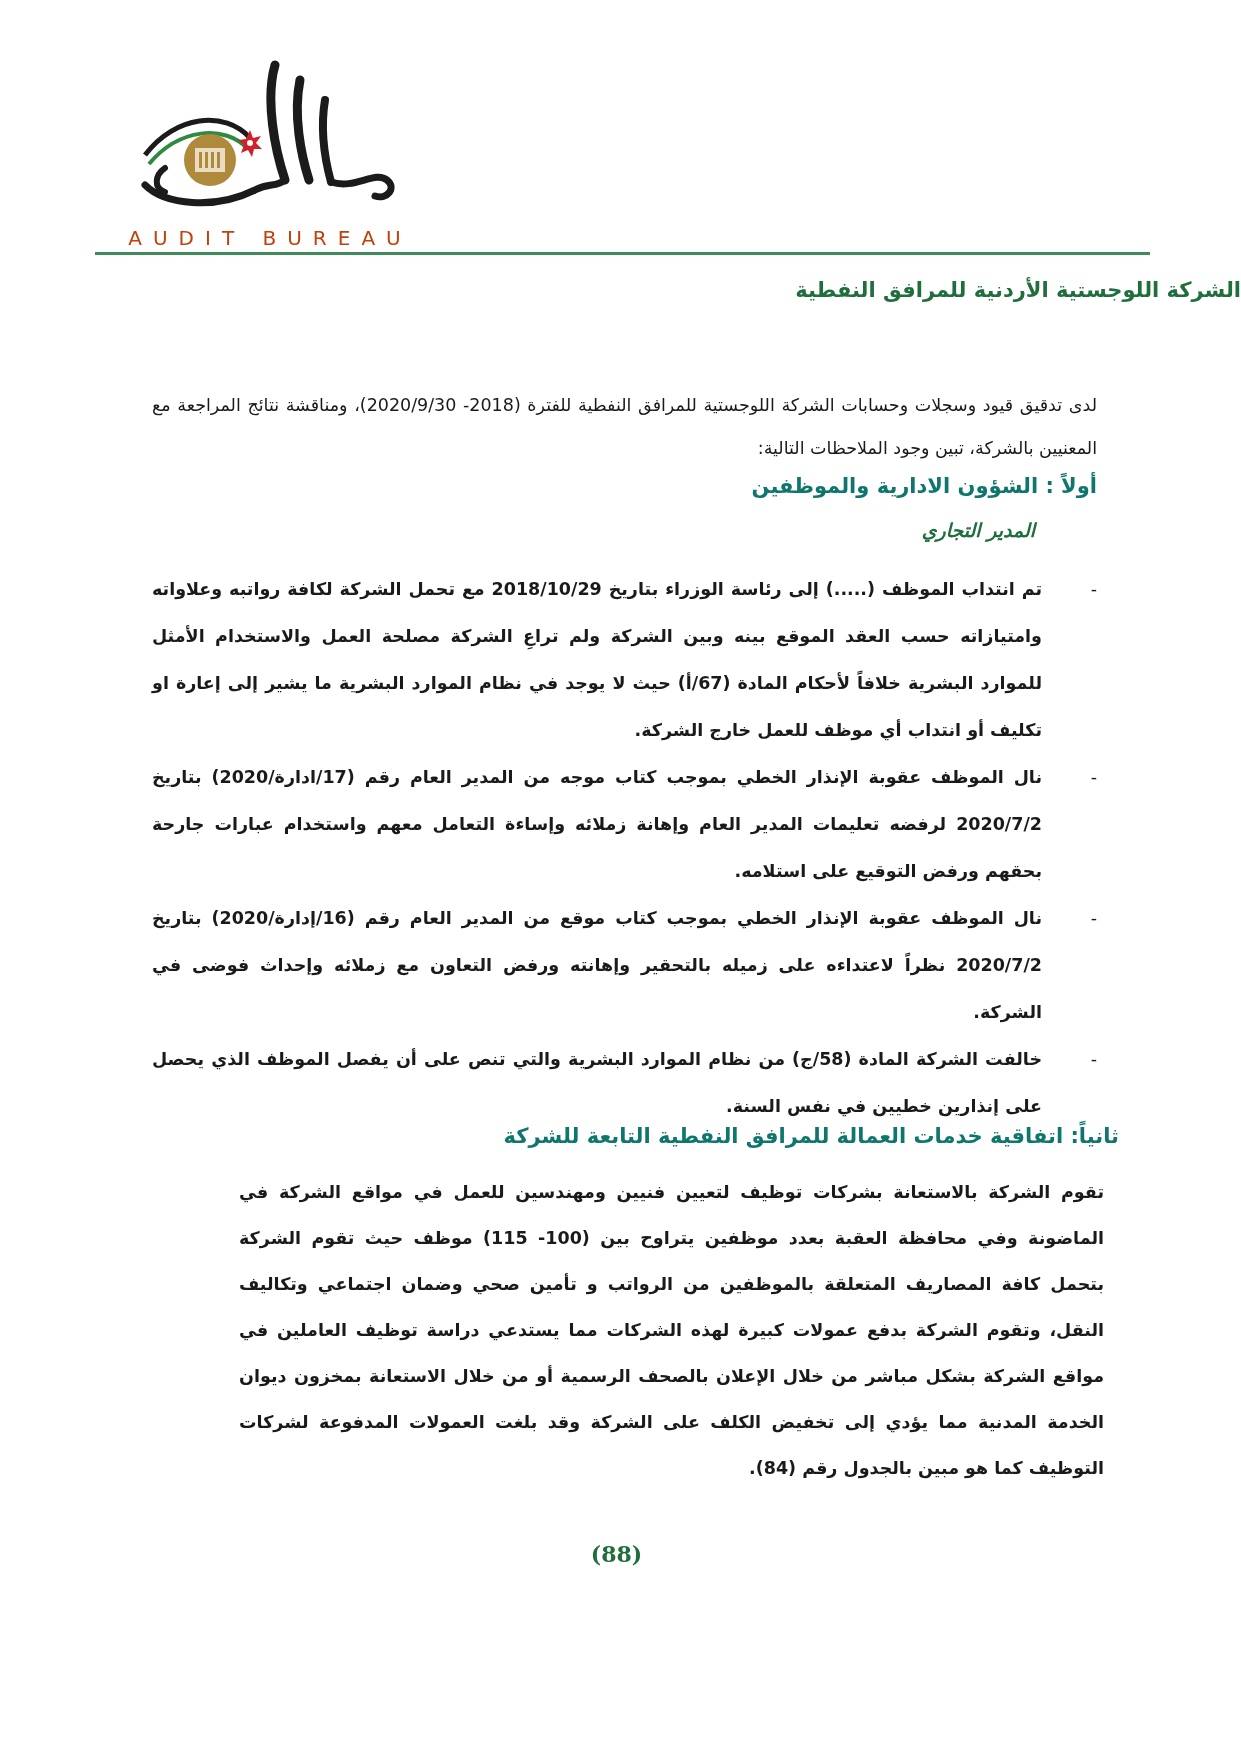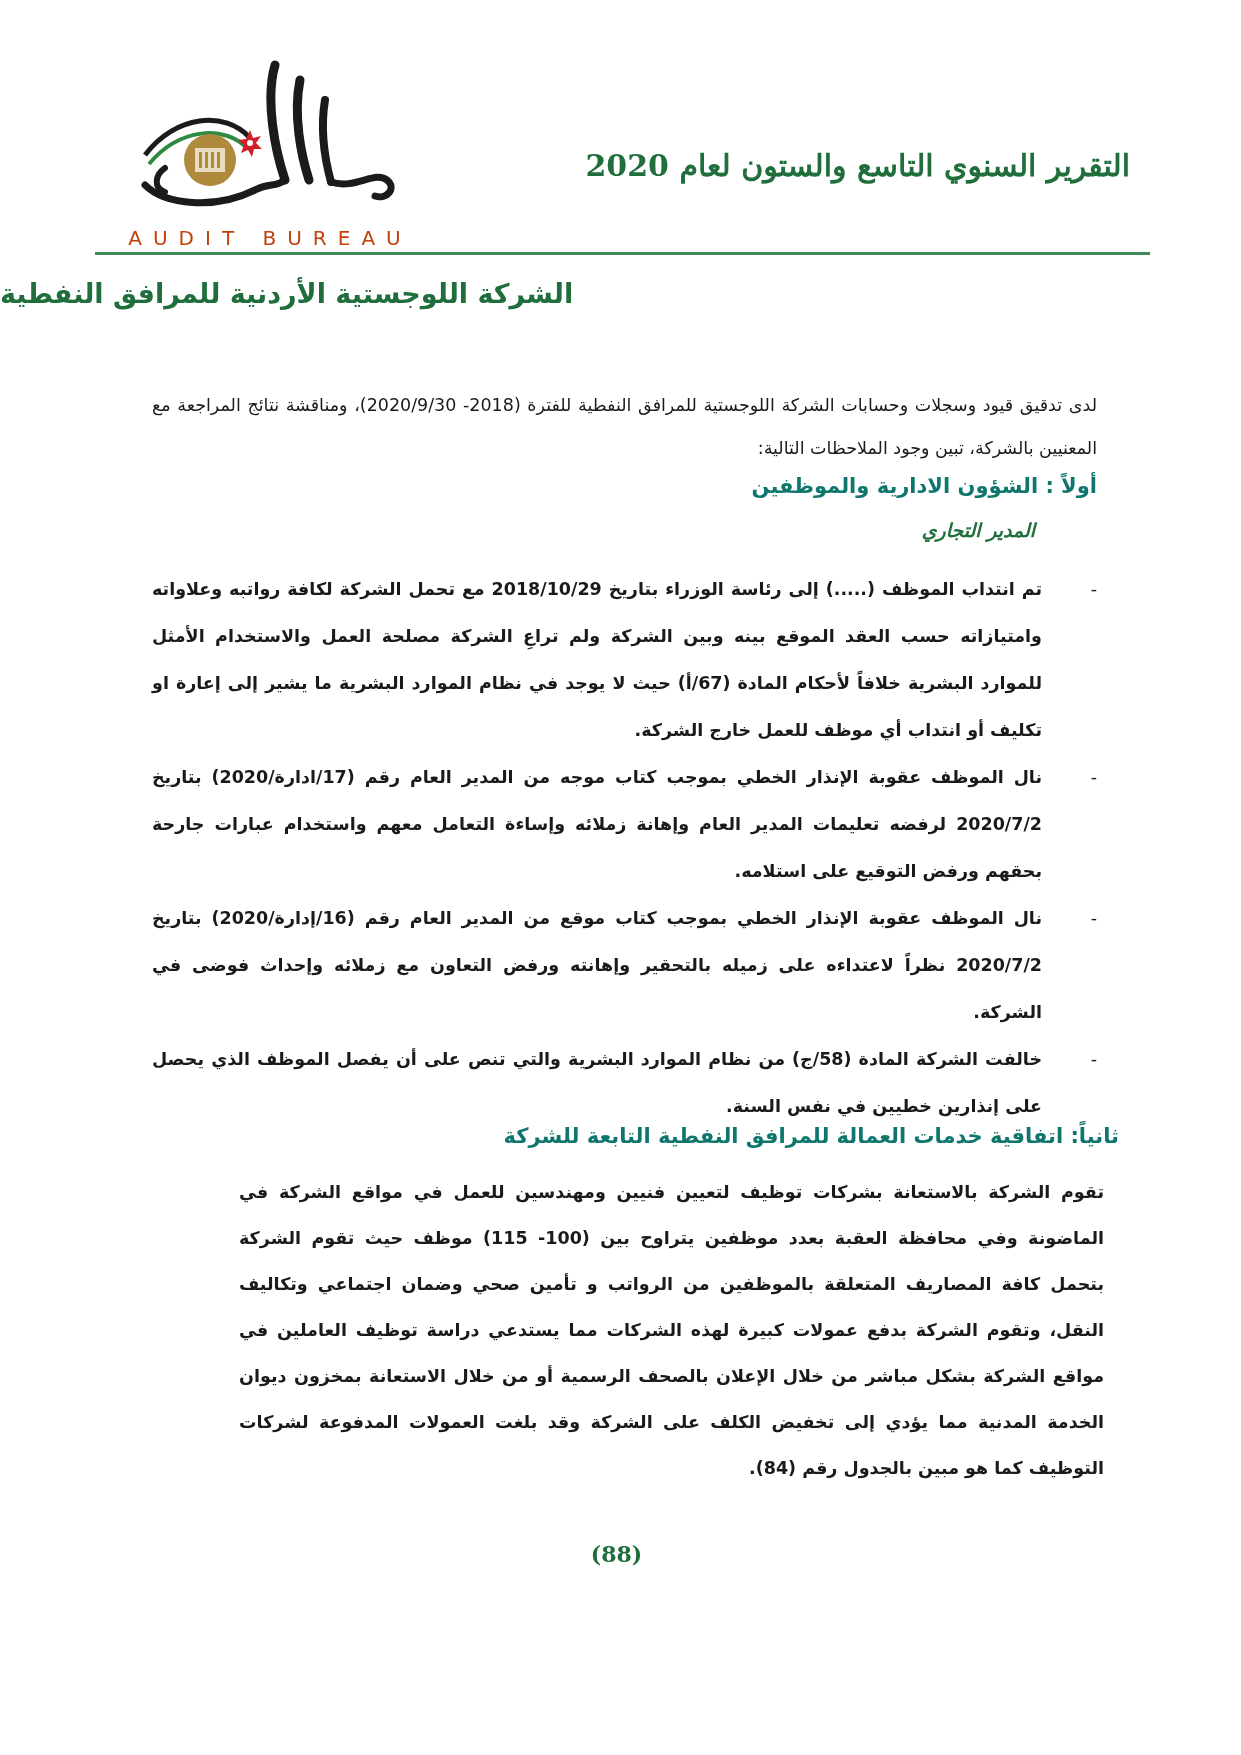--- a/index.html
+++ b/index.html
@@ -4,21 +4,21 @@
   <style>
     html, body { margin: 0; padding: 0; background: #ffffff; }
     body { width: 1241px; height: 1755px; position: relative; overflow: hidden; font-family: "DejaVu Sans", sans-serif; color: #1a1a1a; }
 
     .header { position: absolute; left: 95px; top: 60px; width: 1055px; height: 195px; }
     .logo { position: absolute; left: 30px; top: 0; width: 290px; height: 190px; }
     .logo-en { position: absolute; left: 0; bottom: 0; width: 290px; text-align: center; font-family: "DejaVu Sans", sans-serif; font-size: 20px; letter-spacing: 11px; color: #c2410c; }
     .report-title { position: absolute; right: 20px; top: 88px; font-family: "DejaVu Serif", serif; font-weight: bold; font-size: 30px; color: #1f6e3c; direction: rtl; }
     .divider { position: absolute; left: 95px; top: 252px; width: 1055px; height: 3px; background: #3f8a5a; }
 
-    .company-title { position: absolute; left: 0; right: 0; top: 278px; text-align: left; direction: rtl; font-family: "DejaVu Sans", sans-serif; font-weight: bold; font-size: 27px; color: #1f6e3c; }
+    .company-title { position: absolute; left: 0; right: 0; top: 278px; text-align: right; direction: rtl; font-family: "DejaVu Sans", sans-serif; font-weight: bold; font-size: 21px; color: #1f6e3c; }
 
     .content { position: absolute; left: 152px; width: 945px; direction: rtl; }
     .intro { top: 384px; font-size: 17.5px; line-height: 43px; text-align: justify; text-align-last: right; }
     .h-section { position: absolute; right: 144px; direction: rtl; font-weight: bold; font-size: 21px; color: #0f766e; }
     .h-sub { position: absolute; right: 206px; direction: rtl; font-weight: bold; font-size: 19px; color: #1f6e3c; }
 
     .bullets { top: 566px; right: 144px; left: auto; width: 945px; }
     .bullet { position: relative; padding-right: 55px; font-size: 17.5px; line-height: 47px; text-align: justify; text-align-last: right; font-weight: bold; }
     .bullet .dash { position: absolute; right: 0; top: 0; font-weight: normal; }
     .bullet .lines { display: block; }
@@ -50,21 +50,20 @@
       <rect x="74" y="92" width="3" height="16" fill="#b08a3c"></rect>
       <rect x="80" y="92" width="3" height="16" fill="#b08a3c"></rect>
       <rect x="86" y="92" width="3" height="16" fill="#b08a3c"></rect>
       <rect x="92" y="92" width="3" height="16" fill="#b08a3c"></rect>
 
       <polygon points="125,70 128,78 136,76 131,83 137,89 129,89 127,97 123,90 116,93 119,85 113,80 121,79" fill="#d0202a"></polygon>
       <circle cx="125" cy="83" r="3" fill="#ffffff"></circle>
     </svg>
     <div class="logo-en">AUDIT BUREAU</div>
   </div>
-  <div class="report-title">التقرير السنوي التاسع والستون لعام 2020</div>
 </div>
 <div class="divider"></div>
 
 <div class="company-title">الشركة اللوجستية الأردنية للمرافق النفطية</div>
 
 <div class="content intro">لدى تدقيق قيود وسجلات وحسابات الشركة اللوجستية للمرافق النفطية للفترة (2018- 2020/9/30)، ومناقشة نتائج المراجعة مع المعنيين بالشركة، تبين وجود الملاحظات التالية:</div>
 
 <div class="h-section" style="top:474px;">أولاً : الشؤون الادارية والموظفين</div>
 <div class="h-sub" style="top:519px;font-style:italic;">المدير التجاري</div>
 

